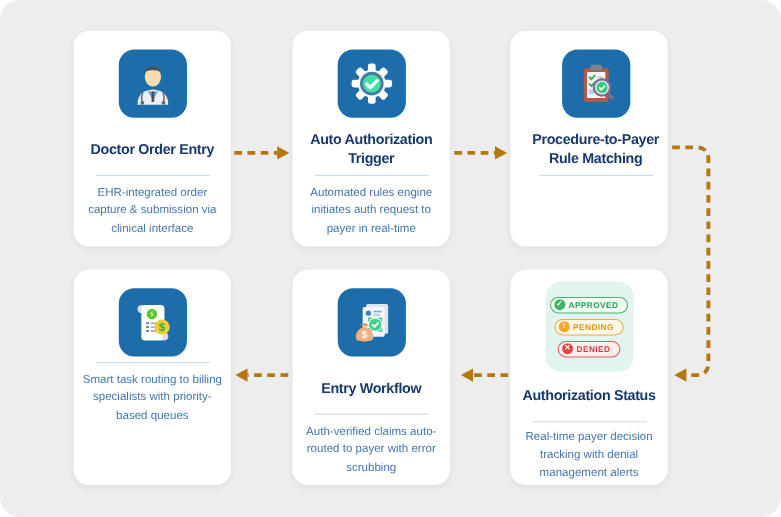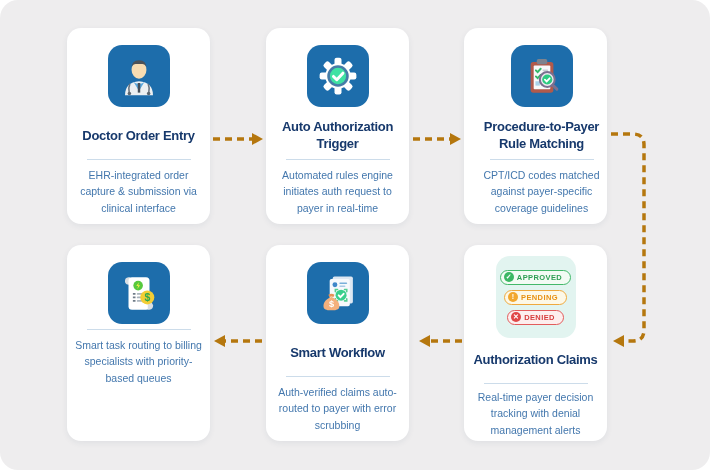--- a/index.html
+++ b/index.html
@@ -108,21 +108,20 @@
         <path d="M17 24.5 l2 2 l3.5 -3.8" stroke="#35b96a" stroke-width="2.2" fill="none" stroke-linecap="round"></path>
         <rect x="16.5" y="30" width="5" height="5" fill="#a9d3ea"></rect>
         <circle cx="30" cy="28" r="8.5" fill="#efe9f0" stroke="#7b7090" stroke-width="2.4"></circle>
         <circle cx="30" cy="28" r="5.8" fill="#2ecb82"></circle>
         <path d="M27.3 28.2 l2 2 l3.4 -3.6" stroke="#ffffff" stroke-width="2" fill="none" stroke-linecap="round"></path>
         <path d="M36.5 34.5 L41 39" stroke="#7b7090" stroke-width="3.4" stroke-linecap="round"></path>
       </svg>
     </div>
     <div class="title">Procedure-to-Payer Rule Matching</div>
     <div class="divider"></div>
-    <div class="desc">CPT/ICD codes matched against payer-specific coverage guidelines</div>
   </div>
 
   <div class="card" style="left:67px;top:245px;">
     <div class="icon-tile">
       <svg viewBox="0 0 48 48" width="42" height="42" aria-hidden="true">
         <path d="M12 6 Q7.5 6.5 8 11 Q8.5 14.5 12.5 14.5 L14 14.5 L14 6 Z" fill="#d9dee3"></path>
         <rect x="12" y="6" width="24" height="37" rx="4" fill="#ffffff"></rect>
         <path d="M36 43 Q40.5 42.5 40 38 Q39.5 34.5 35.5 34.5 L34 34.5 L34 43 Z" fill="#d9dee3"></path>
         <circle cx="23" cy="15.5" r="5.5" fill="#57c93e"></circle>
         <path d="M23.9 11.8 L20.9 16 L23 16 L22.1 19.4 L25.2 15 L23.1 15 Z" fill="#f0ee46"></path>
@@ -158,41 +157,41 @@
           <path d="M34 30.5 v2.5 h-2.5"></path>
           <path d="M23.5 33 h-2.5 v-2.5"></path>
         </g>
         <circle cx="27.5" cy="26.5" r="6.3" fill="#39cf8d"></circle>
         <path d="M24.8 26.7 l2 2 l3.6 -3.8" stroke="#ffffff" stroke-width="2.2" fill="none" stroke-linecap="round"></path>
         <path d="M13 26 q3.5 -2.2 7 0 l-1.2 2.6 q-2.3 -1.3 -4.6 0 Z" fill="#e89257"></path>
         <path d="M16.5 28.5 C8.5 31 6.5 37 7.8 41 C9 44.8 24 44.8 25.2 41 C26.5 37 24.5 31 16.5 28.5 Z" fill="#f4b07c"></path>
         <text x="16.5" y="40.5" font-size="10.5" font-weight="bold" fill="#ffffff" text-anchor="middle">$</text>
       </svg>
     </div>
-    <div class="title">Smart Workflow</div>
+    <div class="title">Entry Workflow</div>
     <div class="divider"></div>
     <div class="desc">Auth-verified claims auto-routed to payer with error scrubbing</div>
   </div>
 
   <div class="card card-status" style="left:464px;top:245px;">
     <div class="status-panel">
       <div class="pill pill-approved">
         <span class="pill-dot">✓</span>
         <span>APPROVED</span>
       </div>
       <div class="pill pill-pending">
         <span class="pill-dot">!</span>
         <span>PENDING</span>
       </div>
       <div class="pill pill-denied">
         <span class="pill-dot">✕</span>
         <span>DENIED</span>
       </div>
     </div>
-    <div class="title">Authorization Claims</div>
+    <div class="title">Authorization Status</div>
     <div class="divider"></div>
     <div class="desc">Real-time payer decision tracking with denial management alerts</div>
   </div>
 
   <svg class="arrows" viewBox="0 0 710 470" aria-hidden="true">
     <g stroke="#b5770e" stroke-width="3.5" fill="none" stroke-dasharray="7 5">
       <path d="M213 139 H252"></path>
       <path d="M413 139 H450"></path>
       <path d="M611 134 H633 Q644 134 644 145 V330 Q644 341 633 341 H624"></path>
       <path d="M462 341 H430"></path>

